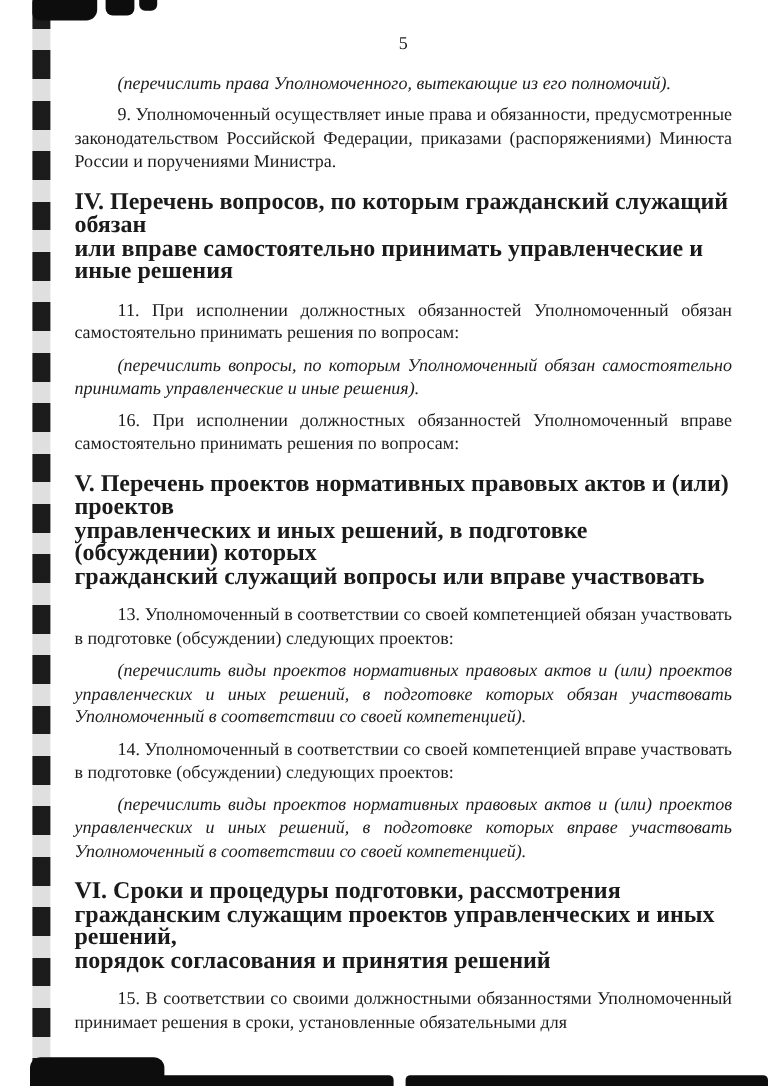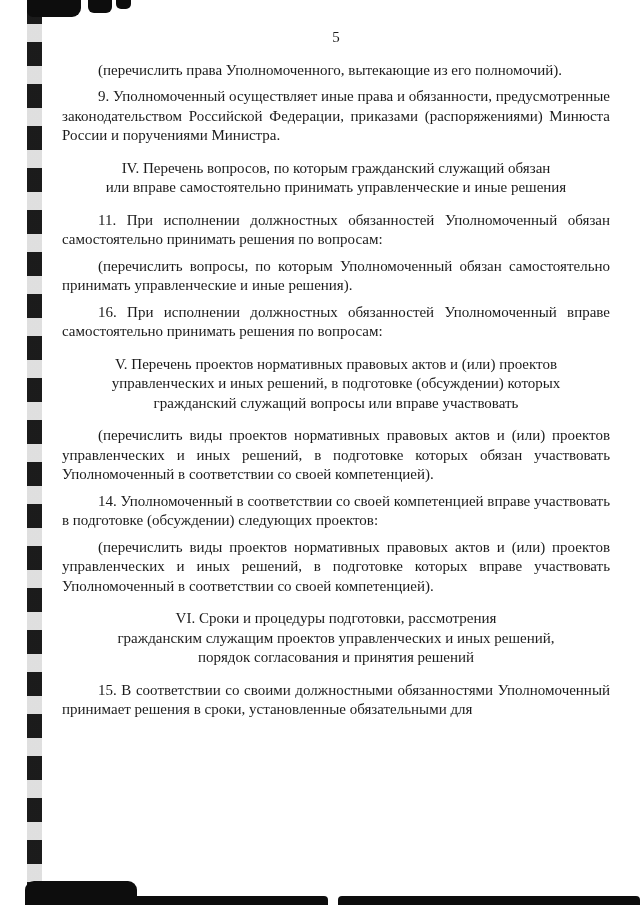--- a/index.html
+++ b/index.html
@@ -35,24 +35,23 @@
   .text-area {
     position:absolute; left:62px; top:28px; width:548px;
     font-size:15px; line-height:19.5px;
   }
   .page-num { text-align:center; margin:0 0 13px 0; }
   .para {
     margin:0 0 7px 0;
     text-align:justify;
     text-indent:36px;
   }
-  .para.italic { }
+  .para.italic { font-style:italic; }
   .heading {
-    font-size:15px; font-weight:normal;
-    text-align:center;
+    font-size:20px; font-weight:bold;
     margin:13px 0 13px 0;
     line-height:19.5px;
   }
   .hline { display:block; }
 </style>
 </head>
 <body>
 
 <div class="page">
 
@@ -79,20 +78,21 @@
     <p class="para">11. При исполнении должностных обязанностей Уполномоченный обязан самостоятельно принимать решения по вопросам:</p>
     <p class="para italic">(перечислить вопросы, по которым Уполномоченный обязан самостоятельно принимать управленческие и иные решения).</p>
     <p class="para">16. При исполнении должностных обязанностей Уполномоченный вправе самостоятельно принимать решения по вопросам:</p>
 
     <div class="heading">
       <span class="hline">V. Перечень проектов нормативных правовых актов и (или) проектов</span>
       <span class="hline">управленческих и иных решений, в подготовке (обсуждении) которых</span>
       <span class="hline">гражданский служащий вопросы или вправе участвовать</span>
     </div>
 
+    <p class="para">13. Уполномоченный в соответствии со своей компетенцией обязан участвовать в подготовке (обсуждении) следующих проектов:</p>
     <p class="para italic">(перечислить виды проектов нормативных правовых актов и (или) проектов управленческих и иных решений, в подготовке которых обязан участвовать Уполномоченный в соответствии со своей компетенцией).</p>
     <p class="para">14. Уполномоченный в соответствии со своей компетенцией вправе участвовать в подготовке (обсуждении) следующих проектов:</p>
     <p class="para italic">(перечислить виды проектов нормативных правовых актов и (или) проектов управленческих и иных решений, в подготовке которых вправе участвовать Уполномоченный в соответствии со своей компетенцией).</p>
 
     <div class="heading">
       <span class="hline">VI. Сроки и процедуры подготовки, рассмотрения</span>
       <span class="hline">гражданским служащим проектов управленческих и иных решений,</span>
       <span class="hline">порядок согласования и принятия решений</span>
     </div>
 

